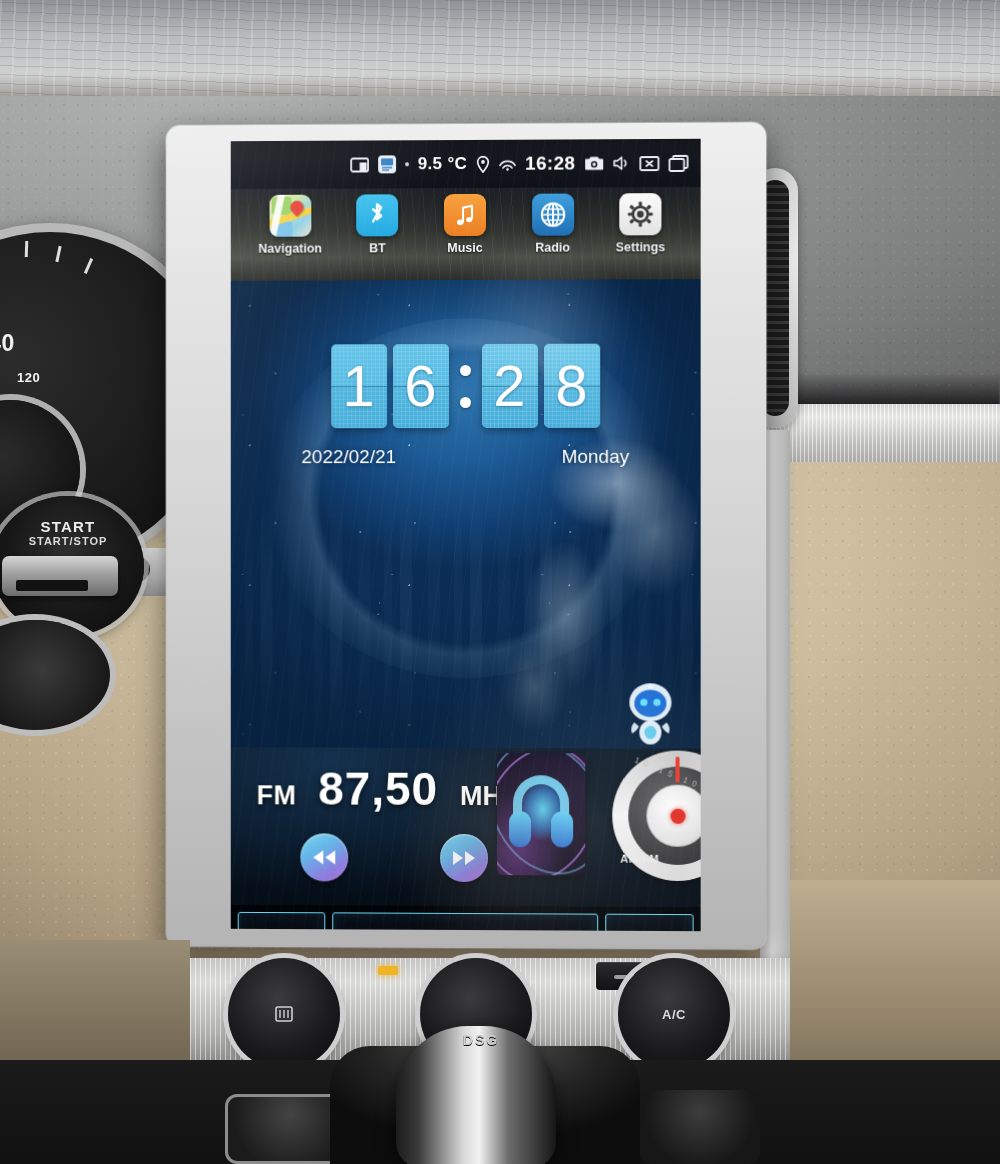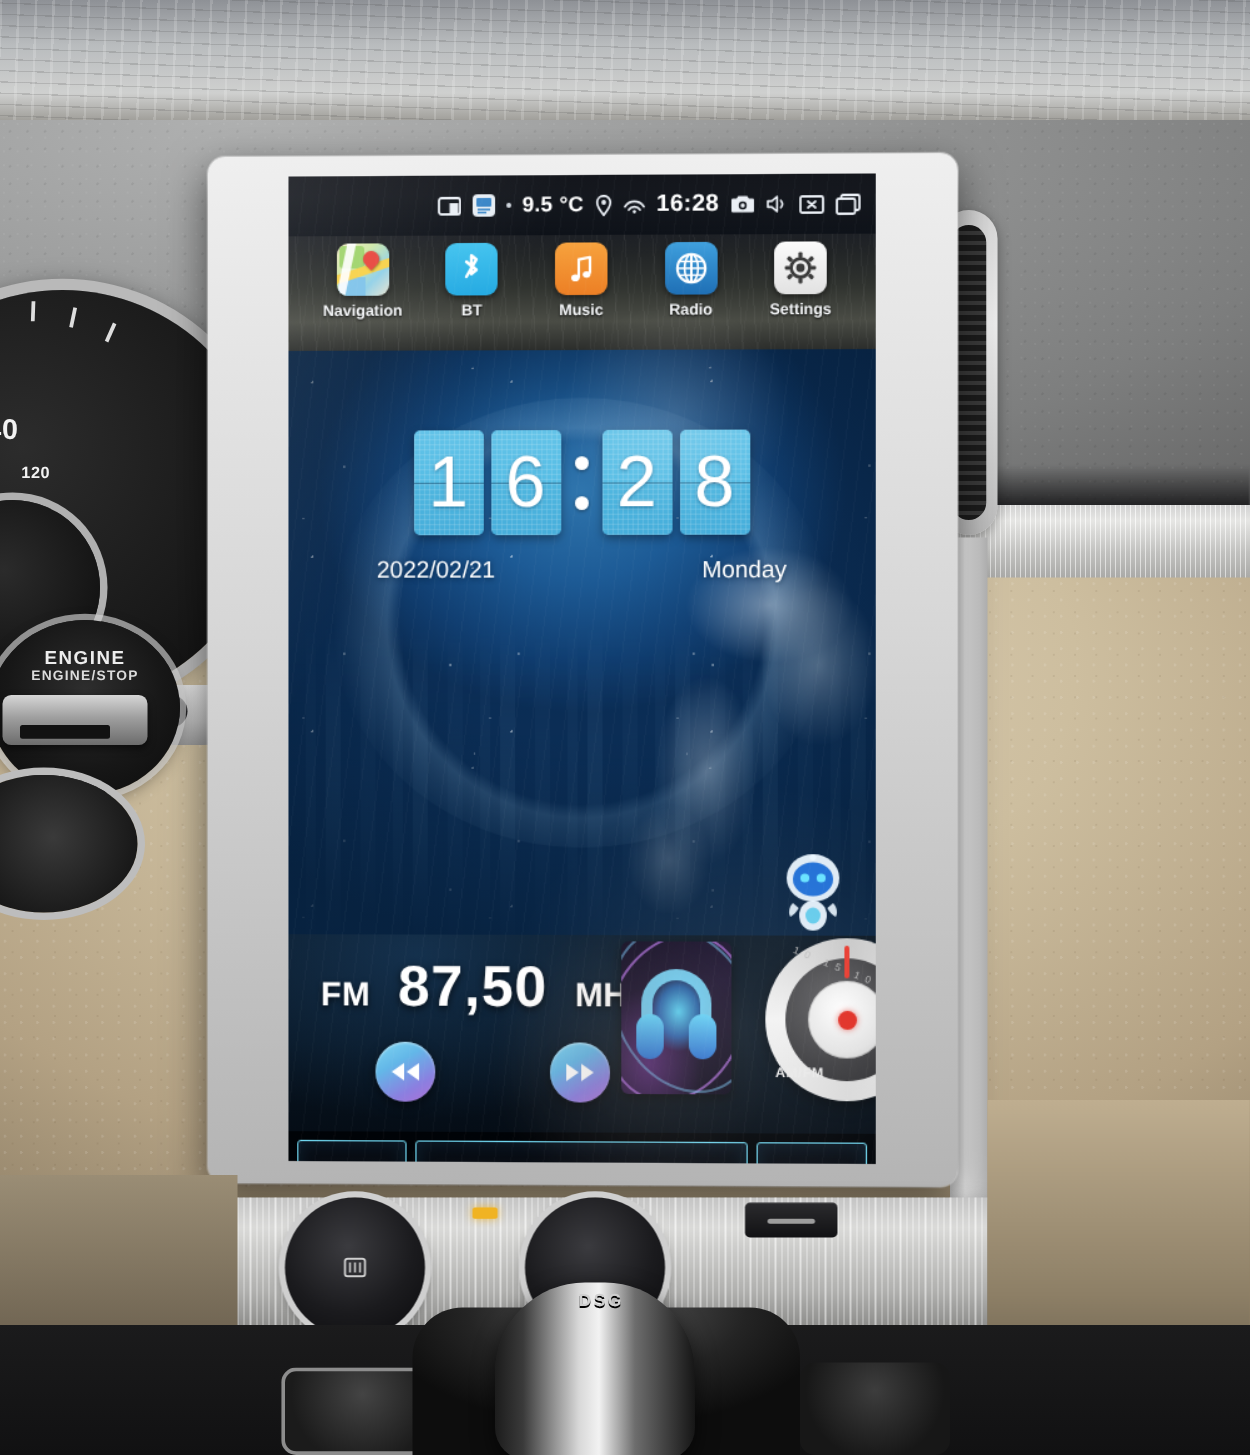--- a/index.html
+++ b/index.html
@@ -405,22 +405,22 @@
     <div class="speed-num" style="left:90px;  top:98px;  font-size:23px;">140</div>
     <div class="speed-num" style="left:132px; top:138px; font-size:13px;">120</div>
     <div class="speed-num" style="left:138px; top:172px; font-size:20px;">18</div>
 
   </div>
   <div class="small-gauge"></div>
   <div class="cluster-bottom-trim"></div>
   <div class="odo-badge">0.0/SET</div>
 
   <div class="start-ring">
-    <div class="l1">ENGINE</div>
-    <div class="l2">ENGINE/STOP</div>
+    <div class="l1">START</div>
+    <div class="l2">START/STOP</div>
   </div>
   <div class="key-fob"></div>
   <div class="air-vent"></div>
 
   <div class="vent-right"></div>
   <div class="silver-pillar"></div>
 
   <div class="headunit">
     <div class="screen">
 
@@ -661,20 +661,23 @@
   <div class="console-plate"></div>
   <div class="knob" style="left:228px; top:958px; width:112px; height:112px;">
     <svg width="20" height="18" viewBox="0 0 20 18">
         <rect x="2" y="2" width="16" height="14" rx="2" fill="none" stroke="#cfcfcf" stroke-width="1.6"></rect>
         <path d="M6 5v8M10 5v8M14 5v8" stroke="#cfcfcf" stroke-width="1.4"></path>
       </svg>
   </div>
   <div class="hvac-led"></div>
   <div class="knob" style="left:420px; top:958px; width:112px; height:112px;"></div>
   <div class="hvac-btn"></div>
+  <div class="knob" style="left:618px; top:958px; width:112px; height:112px;">
+    <span>A/C</span>
+  </div>
 
   <div class="console-left-pan"></div>
   <div class="console-right-pan"></div>
   <div class="console-dark"></div>
   <div class="cup-left"></div>
   <div class="cup-right"></div>
 
   <div class="shifter-base"></div>
   <div class="shifter-knob"></div>
   <div class="dsg-badge">DSG</div>

